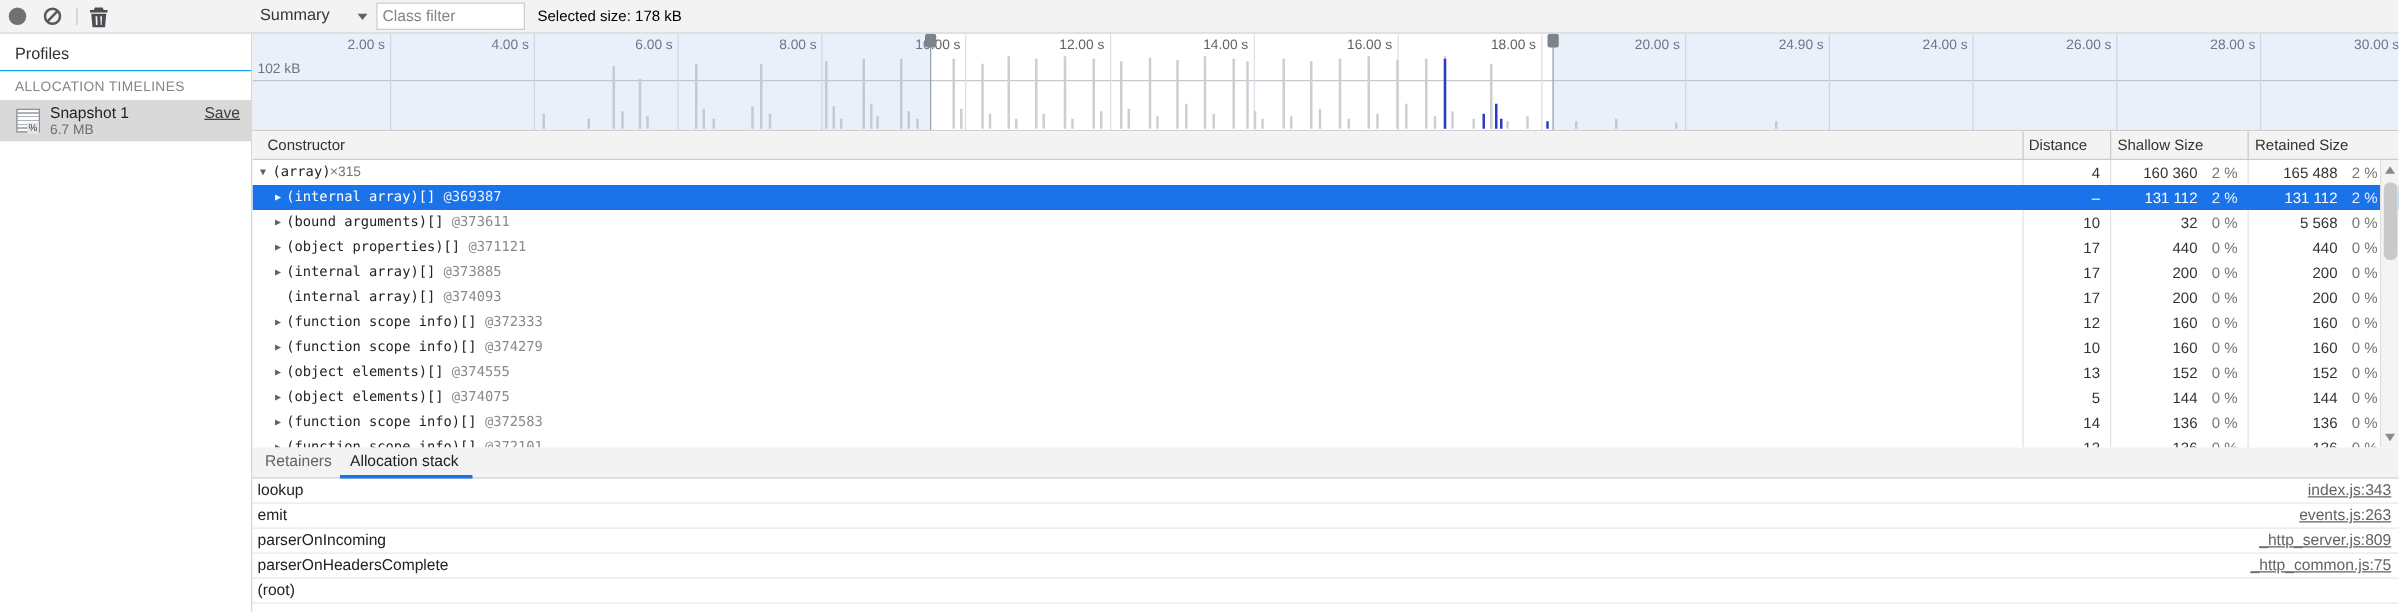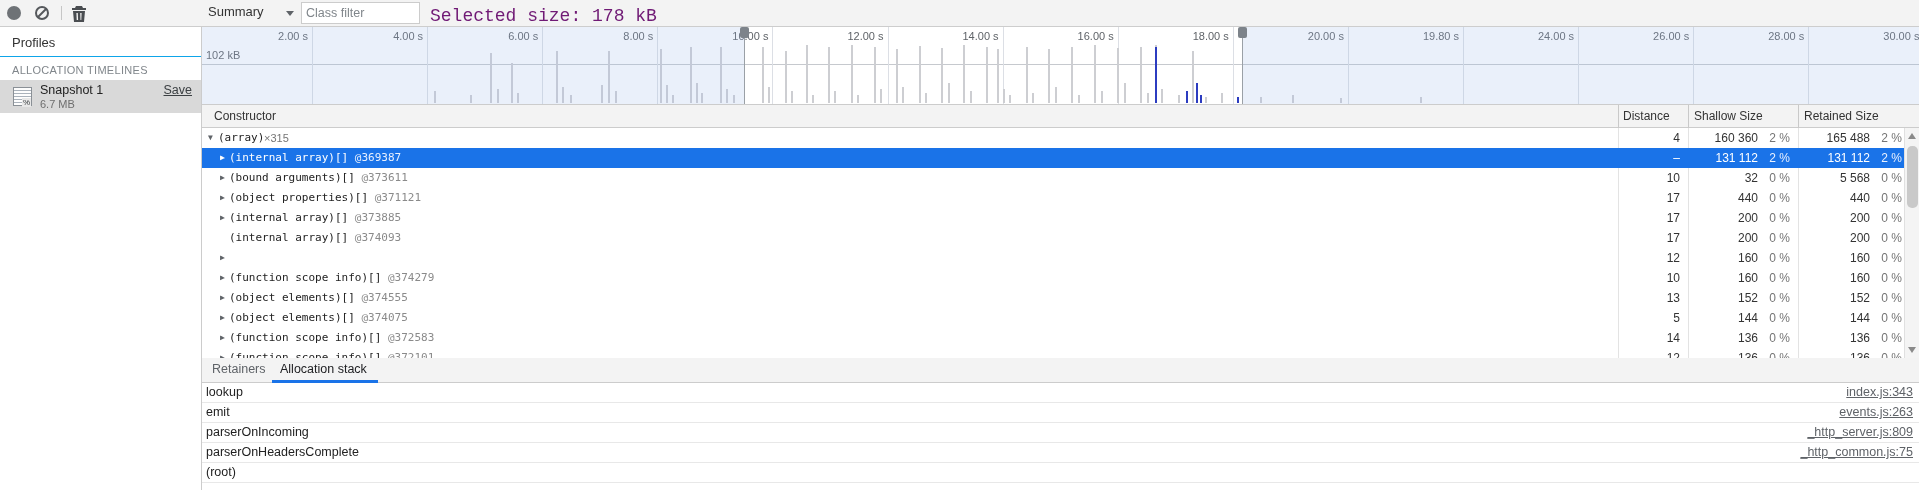--- a/index.html
+++ b/index.html
@@ -14,21 +14,21 @@
   .clear-btn{left:35px;top:6px;width:14px;height:14px;border-radius:50%;border:2px solid #55585c;}
   .clear-btn::after{content:"";position:absolute;left:-1px;top:4px;width:12px;height:2px;background:#55585c;transform:rotate(-45deg);}
   .tb-sep{left:61px;top:6px;width:1px;height:14px;background:#c6c6c6;}
   .trash-btn{left:71px;top:5px;width:16px;height:17px;}
   .summary-select{left:208px;top:4px;width:88px;height:19px;color:#333;font-size:13px;cursor:default;}
   .summary-select .caret{position:absolute;right:2px;top:7px;width:0;height:0;
       border-left:4px solid transparent;border-right:4px solid transparent;border-top:5px solid #5f6368;}
   .class-filter{left:301px;top:2px;width:119px;height:22px;border:1px solid #ccc;background:#fff;
       font-family:"Liberation Sans",sans-serif;font-size:12.5px;padding:0 4px;color:#333;}
   .class-filter::placeholder{color:#80868b;}
-  .selected-size{left:430px;top:6px;color:#701a75;font-size:18px;font-family:Liberation Mono, monospace;}
+  .selected-size{left:430px;top:6px;color:#000000;font-size:12px;}
 
   
   .sidebar{left:0;top:27px;width:202px;height:463px;background:#fff;border-right:1px solid #ccc;}
   .sb-title{left:12px;top:8px;font-size:13px;color:#333;}
   .sb-title-row{left:0;top:0;width:201px;height:30px;border-bottom:1px solid #0ea5e9;}
   .sb-section{left:12px;top:37px;font-size:11px;color:#80868b;letter-spacing:.3px;}
   .snapshot-item{left:0;top:53px;width:201px;height:33px;background:#d9d9d9;cursor:default;}
   .snap-icon{position:absolute;left:13px;top:7px;width:19px;height:19px;border:1px solid #8a9096;background:
       repeating-linear-gradient(#fdfdfd 0 2px,#aab2bb 2px 3px);}
   .snap-icon::after{content:"%";position:absolute;right:0px;bottom:-2px;font-size:8px;color:#3c4043;background:#e8e8e8;padding:0 1px;}
@@ -133,21 +133,21 @@
       <div class="tick-label" style="left: 605.5px;">12.00 s</div>
       <div class="grid-v" style="left: 800.6px;"></div>
       <div class="tick-label" style="left: 720.6px;">14.00 s</div>
       <div class="grid-v" style="left: 915.7px;"></div>
       <div class="tick-label" style="left: 835.7px;">16.00 s</div>
       <div class="grid-v" style="left: 1030.8px;"></div>
       <div class="tick-label" style="left: 950.8px;">18.00 s</div>
       <div class="grid-v" style="left: 1145.9px;"></div>
       <div class="tick-label" style="left: 1065.9px;">20.00 s</div>
       <div class="grid-v" style="left: 1261px;"></div>
-      <div class="tick-label" style="left: 1181px;">19.80 s</div>
+      <div class="tick-label" style="left: 1181px;">24.90 s</div>
       <div class="grid-v" style="left: 1376.1px;"></div>
       <div class="tick-label" style="left: 1296.1px;">24.00 s</div>
       <div class="grid-v" style="left: 1491.2px;"></div>
       <div class="tick-label" style="left: 1411.2px;">26.00 s</div>
       <div class="grid-v" style="left: 1606.3px;"></div>
       <div class="tick-label" style="left: 1526.3px;">28.00 s</div>
       <div class="tick-label" style="left: 1641.4px;">30.00 s</div>
       <div class="bar g" style="left: 232px; height: 12px;"></div>
       <div class="bar g" style="left: 268px; height: 8px;"></div>
       <div class="bar g" style="left: 288px; height: 50px;"></div>
@@ -293,20 +293,21 @@
         <div class="trow" style="top: 100px;">
           <div class="cname" style="left: 27px;">(internal array)[] <span class="cid">@374093</span></div>
           <div class="numcell" style="left: 1416px; width: 62px;">17</div>
           <div class="numcell" style="left: 1486px; width: 70px;">200</div>
           <div class="numcell pct" style="left: 1556px; width: 32px;">0 %</div>
           <div class="numcell" style="left: 1596px; width: 72px;">200</div>
           <div class="numcell pct" style="left: 1668px; width: 32px;">0 %</div>
         </div>
         <div class="trow" style="top: 120px;">
           <div class="arrow" style="left: 18px;">▶</div>
+          <div class="cname" style="left: 27px;">(function scope info)[] <span class="cid">@372333</span></div>
           <div class="numcell" style="left: 1416px; width: 62px;">12</div>
           <div class="numcell" style="left: 1486px; width: 70px;">160</div>
           <div class="numcell pct" style="left: 1556px; width: 32px;">0 %</div>
           <div class="numcell" style="left: 1596px; width: 72px;">160</div>
           <div class="numcell pct" style="left: 1668px; width: 32px;">0 %</div>
         </div>
         <div class="trow" style="top: 140px;">
           <div class="arrow" style="left: 18px;">▶</div>
           <div class="cname" style="left: 27px;">(function scope info)[] <span class="cid">@374279</span></div>
           <div class="numcell" style="left: 1416px; width: 62px;">10</div>

